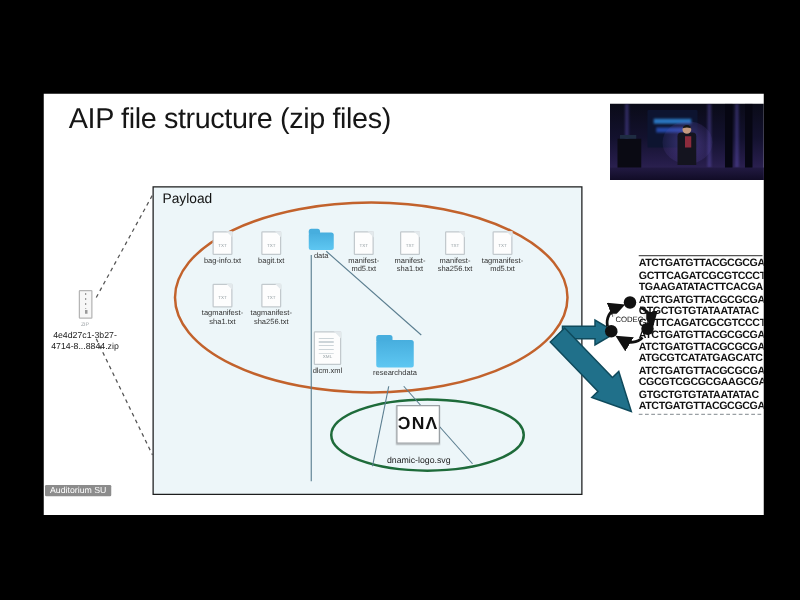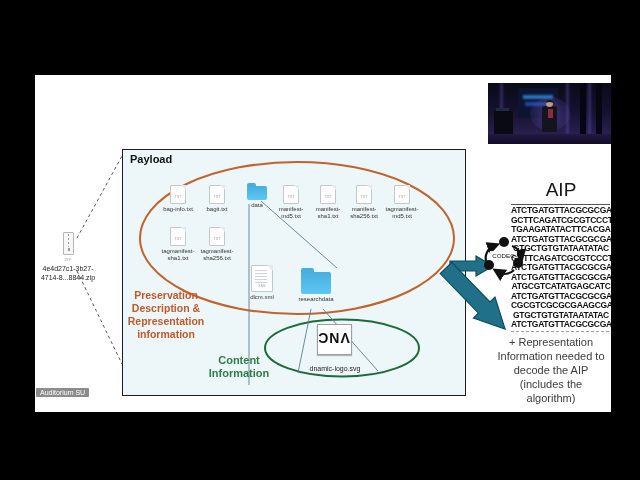--- a/index.html
+++ b/index.html
@@ -19,21 +19,21 @@
   .webcam .laptop { position:absolute; left:8px; top:25px; width:13px; height:3px; background:#1e2c42; }
   .webcam .spot { position:absolute; left:42px; top:14px; width:40px; height:34px; border-radius:50%; background:radial-gradient(circle, rgba(100,80,180,.55), rgba(0,0,0,0)); }
   .webcam .head { position:absolute; left:58px; top:17px; width:7px; height:7px; border-radius:50%; background:#c59a80; border-top:2px solid #151515; }
   .webcam .body { position:absolute; left:54px; top:23px; width:15px; height:26px; border-radius:3px 3px 0 0; background:#14141f; }
   .webcam .shirt { position:absolute; left:60px; top:26px; width:5px; height:9px; background:#8c2b3c; }
   .webcam .floor { position:absolute; left:0; bottom:0; width:100%; height:10px; background:linear-gradient(180deg,#221a42,#110c26); }
   .webcam .truss { position:absolute; top:0; bottom:8px; width:6px; background:#060612; }
 
   
   .payload-box { position:absolute; left:87px; top:74px; width:344px; height:247px; background:#edf6f9; border:1.5px solid #1d1d1d; z-index:1; }
-  .payload-label { position:absolute; left:95px; top:78px; font-size:11px; font-weight:700; color:#111; z-index:4; }
+  .payload-label { position:absolute; left:95px; top:78px; font-size:11px; font-weight:400; color:#111; z-index:4; }
 
   .overlay { position:absolute; left:0; top:0; width:576px; height:337px; z-index:2; pointer-events:none; }
 
   
   .file { position:absolute; width:38px; text-align:center; z-index:3; }
   .flabel { margin-top:2px; font-size:6px; line-height:7px; color:#333; white-space:pre-line; }
   .doc { position:relative; width:16px; height:19px; margin:0 auto; background:#fdfdfd; border:1px solid #c2c9cd; border-radius:1px; }
   .doc .fold { position:absolute; top:-1px; right:-1px; width:0; height:0; border-style:solid; border-width:0 5px 5px 0; border-color:#edf6f9 #e3e9ec transparent transparent; }
   .ext { position:absolute; bottom:3px; left:0; width:100%; display:block; font-size:7px; color:#9aa4a8; transform:scale(0.52); transform-origin:center; }
   .folder-sm { position:relative; width:20px; height:14px; margin:4px auto 0; background:linear-gradient(#47aede,#5ec7f2); border-radius:2px; }
@@ -58,34 +58,35 @@
   .content-info { position:absolute; left:170px; top:279px; width:68px; font-size:11px; line-height:12.5px; font-weight:700; color:#2e7d46; text-align:center; white-space:pre-line; z-index:4; }
 
   
   .dna-logo { position:absolute; left:282px; top:249px; width:35px; height:31px; background:#fff; border:1px solid #9aa0a4; box-shadow:0 1px 1px rgba(0,0,0,.25); z-index:3; text-align:center; }
   .dna-logo span { display:block; margin-top:5px; font-size:14px; font-weight:700; letter-spacing:1px; color:#111; }
   .dna-file-label { position:absolute; left:255px; top:290px; width:90px; text-align:center; font-size:7px; color:#222; z-index:3; }
 
   
   .aip-head { position:absolute; left:476px; top:104px; width:100px; text-align:center; font-size:19px; color:#161616; z-index:4; }
   .aip-rule { position:absolute; left:476px; top:129px; width:99px; border-top:1px solid #555; z-index:4; }
-  .aip-seqs { position:absolute; left:476px; top:131px; width:100px; overflow:hidden; z-index:4;text-align:center; }
+  .aip-seqs { position:absolute; left:476px; top:131px; width:100px; overflow:hidden; z-index:4; }
   .aip-seqs div { font-size:8.5px; line-height:9.5px; font-weight:700; letter-spacing:-0.3px; color:#111; white-space:nowrap; }
   .aip-dash { position:absolute; left:476px; top:256px; width:98px; border-top:1.5px dashed #9aa0a4; z-index:4; }
   .rep-note { position:absolute; left:454px; top:260px; width:124px; text-align:center; font-size:11px; line-height:14px; color:#3b3b3b; white-space:pre-line; z-index:4; }
 
   
   .badge { position:absolute; left:1px; top:313px; background:rgba(130,130,130,.92); color:#fff; font-size:7px; padding:1px 4px; border-radius:1px; z-index:6; }
 </style>
 </head>
 <body>
 
 <div class="stage">
   <div class="slide">
 
+    <h1 class="title">AIP file structure (zip files)</h1>
 
     <div class="webcam">
       <div class="streak" style="left:12px"></div>
       <div class="streak" style="left:78px"></div>
       <div class="streak" style="left:100px"></div>
       <div class="truss" style="left:92px"></div>
       <div class="truss" style="left:108px"></div>
       <div class="screen">
         <div class="glow1"></div>
         <div class="glow2"></div>
@@ -226,47 +227,35 @@
     <div class="file" style="left:262px;top:192px">
       <div class="folder-lg"></div>
       <div class="flabel">researchdata</div>
     </div>
 
     <div class="dna-logo">
       <span>ƆNΛ</span>
     </div>
     <div class="dna-file-label">dnamic-logo.svg</div>
 
-    <div class="preservation">Preservation
-Description &amp;
-Representation
-information</div>
-    <div class="content-info">Content
-Information</div>
-
-    <div class="aip-head">AIP</div>
+
     <div class="aip-rule"></div>
     <div class="aip-seqs">
       <div>ATCTGATGTTACGCGCGA</div>
       <div>GCTTCAGATCGCGTCCCT</div>
       <div>TGAAGATATACTTCACGA</div>
       <div>ATCTGATGTTACGCGCGA</div>
       <div>GTGCTGTGTATAATATAC</div>
       <div>GCTTCAGATCGCGTCCCT</div>
       <div>ATCTGATGTTACGCGCGA</div>
       <div>ATCTGATGTTACGCGCGA</div>
       <div>ATGCGTCATATGAGCATC</div>
       <div>ATCTGATGTTACGCGCGA</div>
       <div>CGCGTCGCGCGAAGCGAC</div>
       <div>GTGCTGTGTATAATATAC</div>
       <div>ATCTGATGTTACGCGCGA</div>
     </div>
     <div class="aip-dash"></div>
-    <div class="rep-note">+ Representation
-Information needed to
-decode the AIP
-(includes the
-algorithm)</div>
 
     <div class="badge">Auditorium SU</div>
 
   </div>
 </div>
 
 </body></html>

